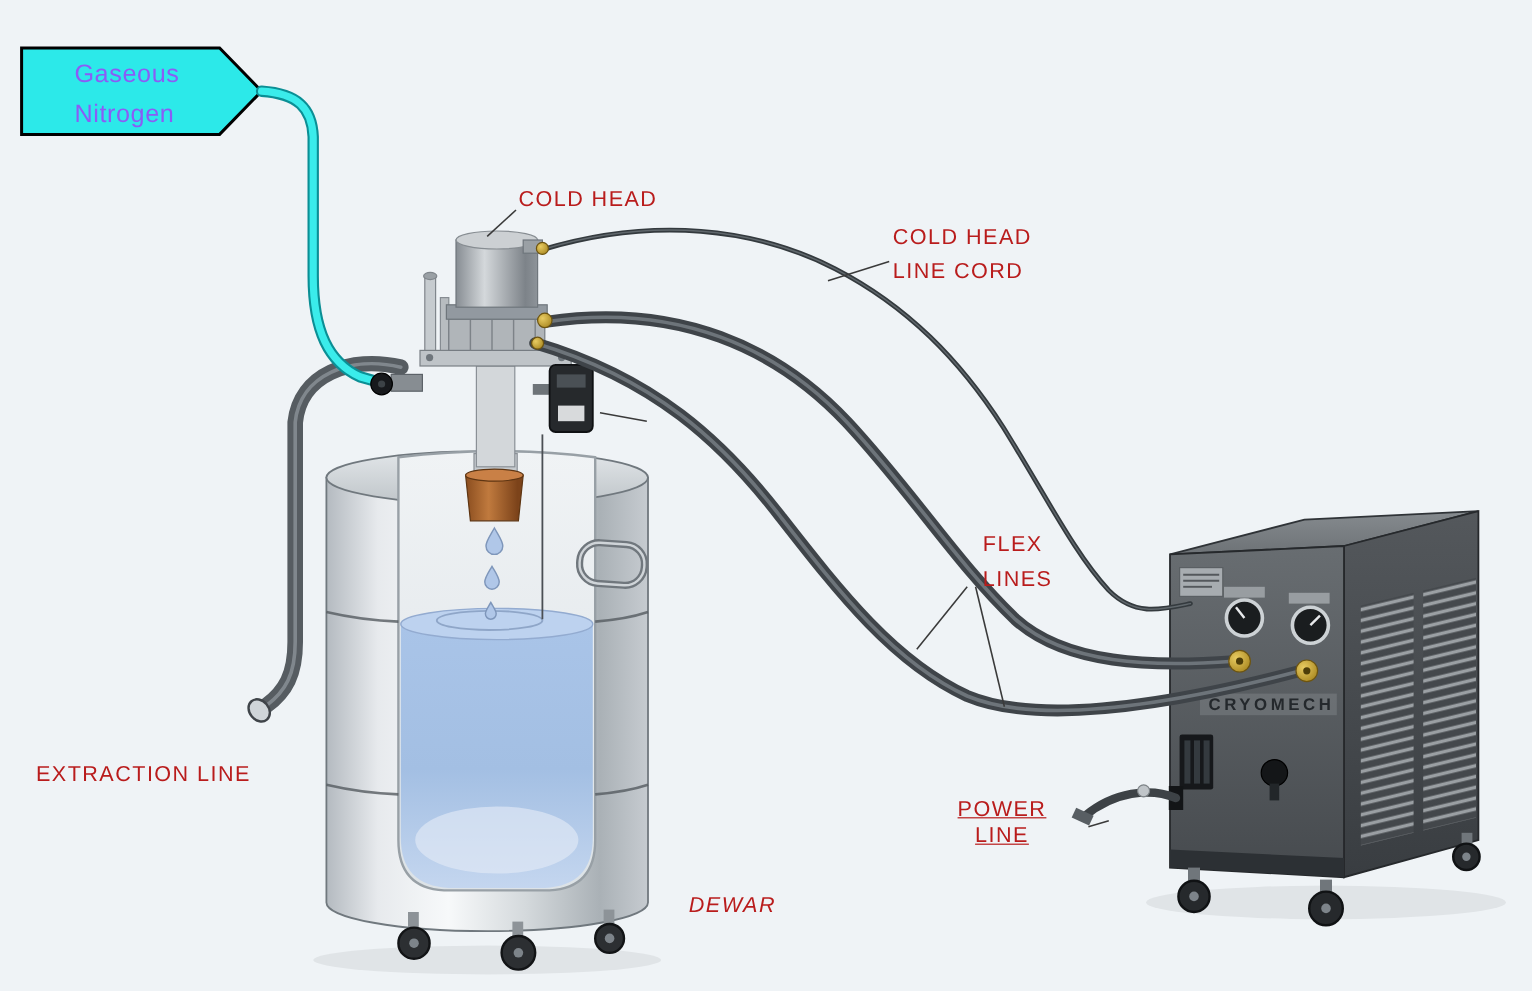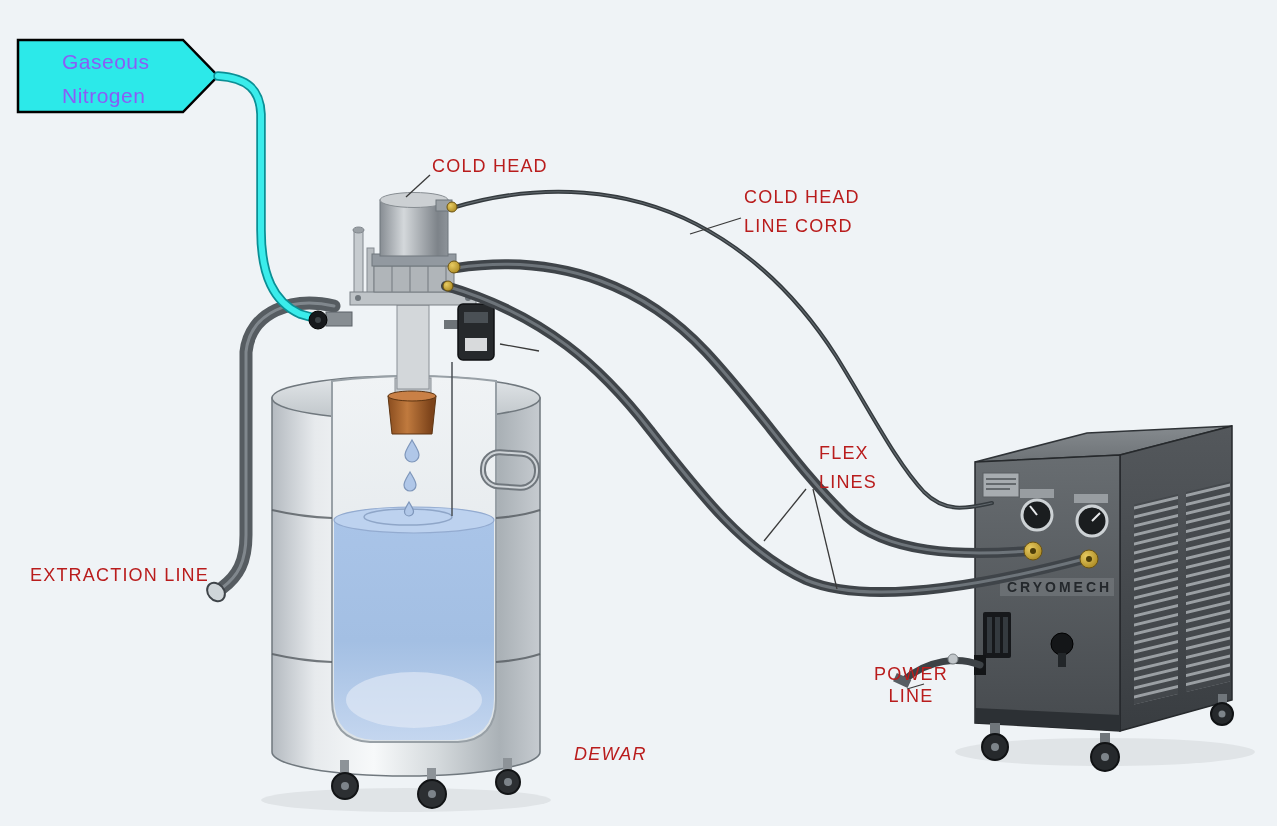--- a/index.html
+++ b/index.html
@@ -268,22 +268,22 @@
   <span>LINE CORD</span>
 </div>
 
 
 <div class="lbl" style="left:799px;top:439px;margin-left:20px;">
   <span>FLEX</span>
   <span>LINES</span>
 </div>
 
 
-<div class="lbl center" style="left:868px;top:663px;width:86px;line-height:22px;">
+<div class="lbl center" style="left:792px;top:663px;width:86px;line-height:22px;text-decoration:underline;">
   <span>POWER</span>
   <span>LINE</span>
 </div>
 
-<div class="lbl" style="left:30px;top:561px;">EXTRACTION LINE</div>
+<div class="lbl" style="left:30px;top:631px;">EXTRACTION LINE</div>
 
 <div class="lbl" style="left:574px;top:740px;font-style:italic;">DEWAR</div>
 
 </div>
 
 </body></html>

